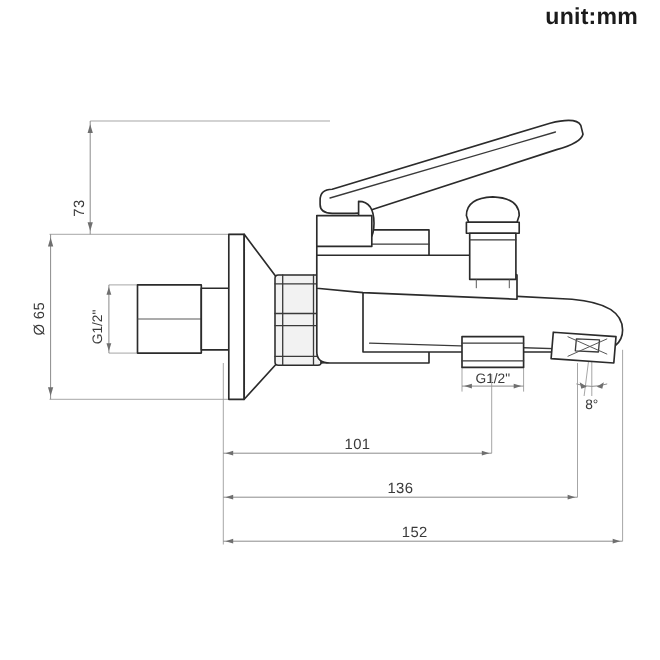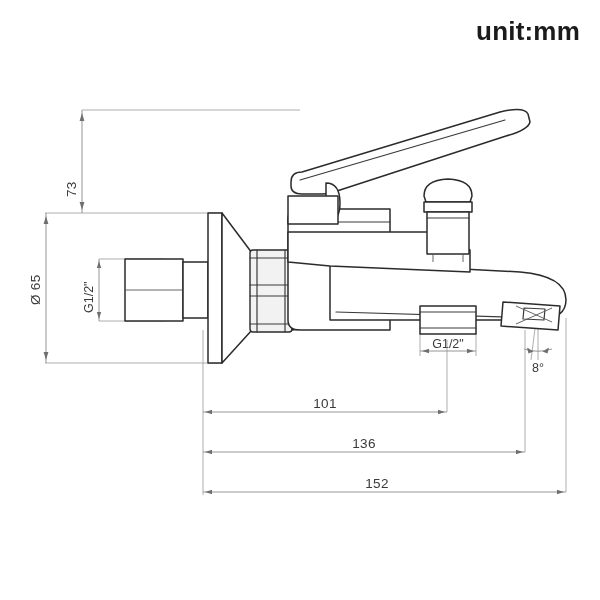--- a/index.html
+++ b/index.html
@@ -15,22 +15,22 @@
   }
   #sheet {
     position: relative;
     width: 600px;
     height: 600px;
     background: #ffffff;
   }
   #unit-label {
     position: absolute;
     right: 20px;
-    top: 16px;
-    font-size: 26px;
+    top: 4px;
+    font-size: 21px;
     font-weight: bold;
     color: #1b1b1b;
     letter-spacing: 0.2px;
     font-family: "Liberation Sans", sans-serif;
   }
   svg#drawing {
     position: absolute;
     left: 0;
     top: 0;
     width: 600px;

